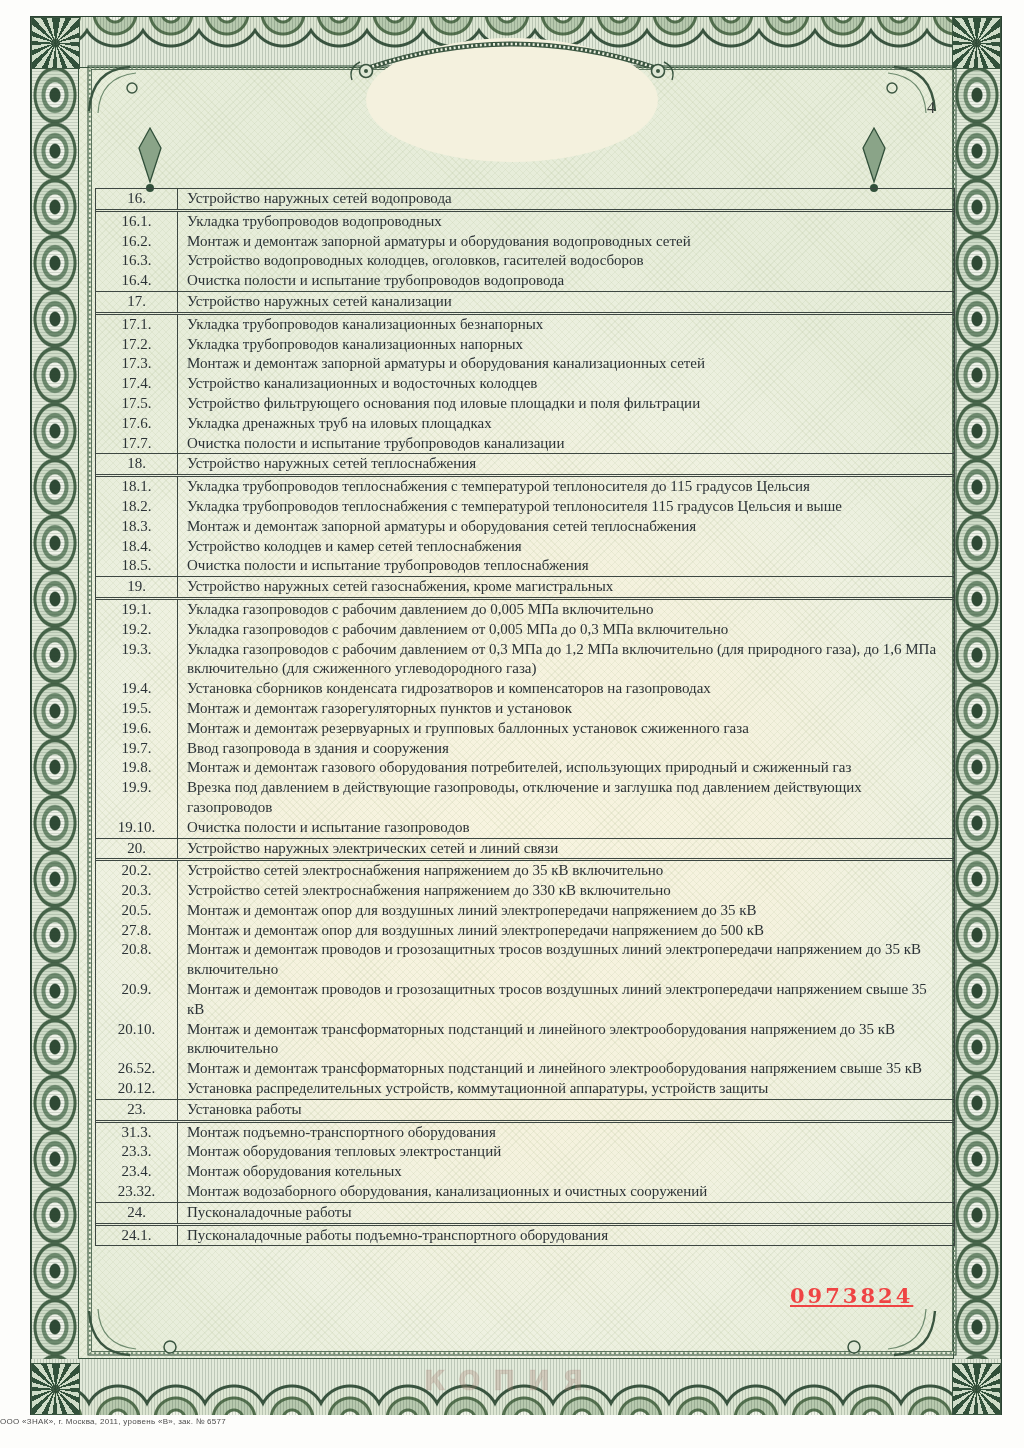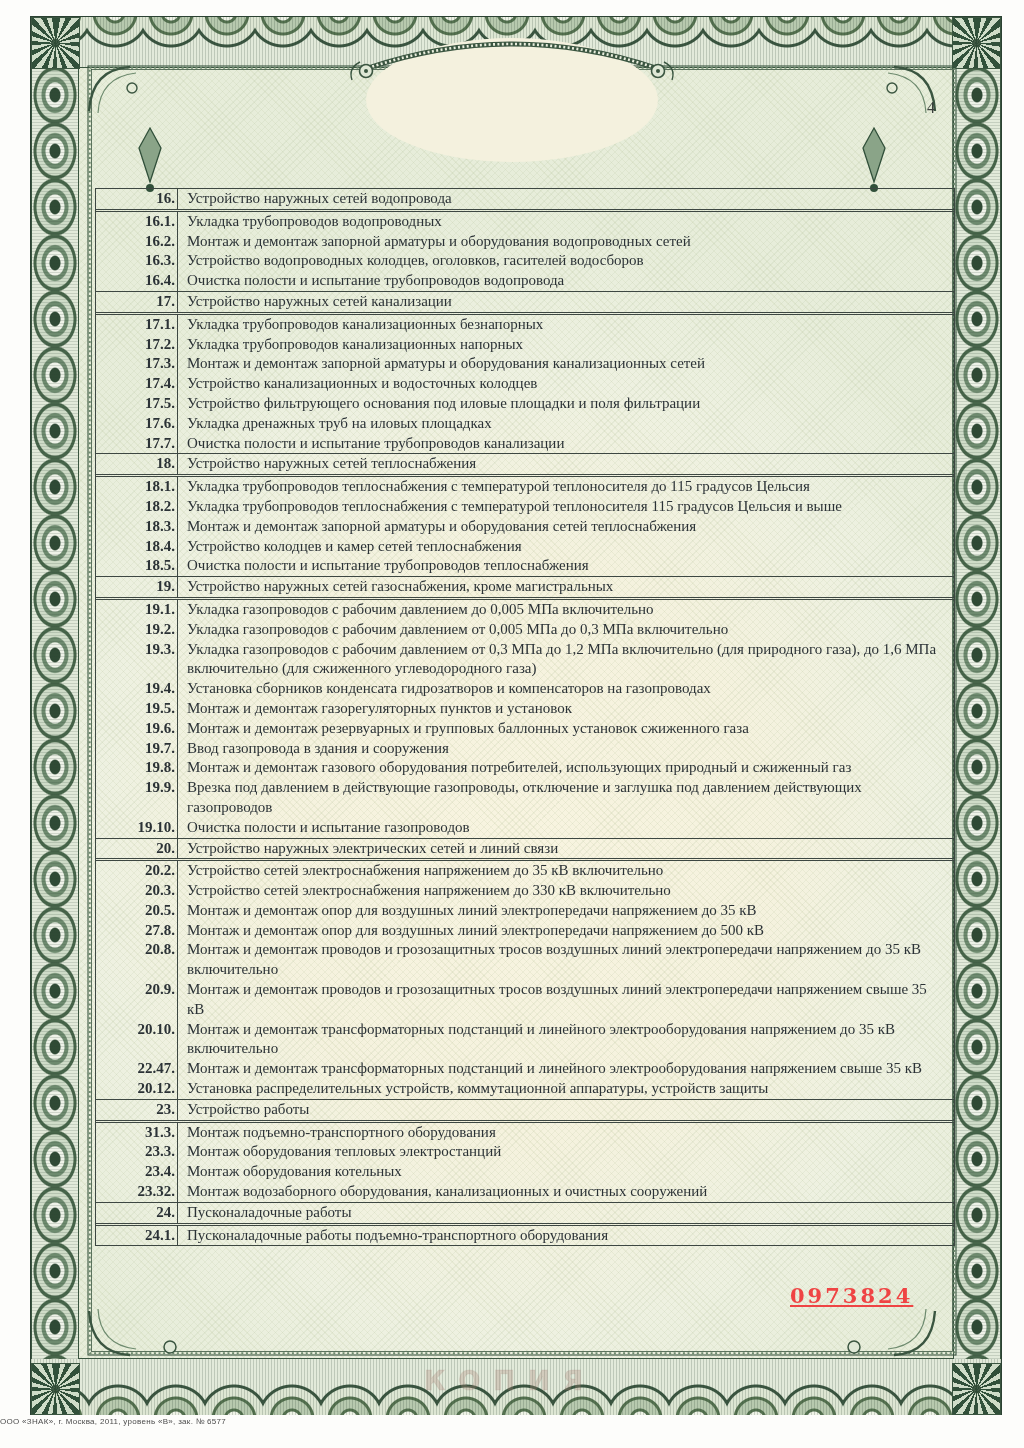--- a/index.html
+++ b/index.html
@@ -80,21 +80,21 @@
   }
   .works-table{
     position:absolute;left:95px;top:188px;width:858px;
     border-left:1.2px solid var(--line);
     border-right:1.2px solid var(--line);
     border-bottom:1.2px solid var(--line);
     font-size:15px;line-height:19.8px;color:var(--ink);
   }
   .t-row{display:grid;grid-template-columns:82px 1fr;}
   .t-header{border-top:1.2px solid var(--line);border-bottom:3px double var(--line);}
-  .t-num{border-right:1.2px solid var(--line);text-align:right;padding:0 2px;font-weight:bold;}
+  .t-num{border-right:1.2px solid var(--line);text-align:center;padding:0 2px;}
   .t-desc{padding:0 14px 0 9px;}
   .serial{
     position:absolute;left:790px;top:1283px;
     font-family:"DejaVu Serif", serif;font-weight:bold;
     font-size:21px;letter-spacing:3px;color:#ef4444;text-decoration:underline;
   }
   .watermark{
     position:absolute;left:424px;top:1366px;
     font-family:"DejaVu Sans", sans-serif;font-weight:bold;
     font-size:26px;letter-spacing:13px;color:rgba(172,132,120,0.30);
@@ -325,30 +325,30 @@
         </div>
         <div class="t-row">
           <div class="t-num">20.9.</div>
           <div class="t-desc">Монтаж и демонтаж проводов и грозозащитных тросов воздушных линий электропередачи напряжением свыше 35 кВ</div>
         </div>
         <div class="t-row">
           <div class="t-num">20.10.</div>
           <div class="t-desc">Монтаж и демонтаж трансформаторных подстанций и линейного электрооборудования напряжением до 35 кВ включительно</div>
         </div>
         <div class="t-row">
-          <div class="t-num">22.47.</div>
+          <div class="t-num">26.52.</div>
           <div class="t-desc">Монтаж и демонтаж трансформаторных подстанций и линейного электрооборудования напряжением свыше 35 кВ</div>
         </div>
         <div class="t-row">
           <div class="t-num">20.12.</div>
           <div class="t-desc">Установка распределительных устройств, коммутационной аппаратуры, устройств защиты</div>
         </div>
         <div class="t-row t-header">
           <div class="t-num">23.</div>
-          <div class="t-desc">Устройство работы</div>
+          <div class="t-desc">Установка работы</div>
         </div>
         <div class="t-row">
           <div class="t-num">31.3.</div>
           <div class="t-desc">Монтаж подъемно-транспортного оборудования</div>
         </div>
         <div class="t-row">
           <div class="t-num">23.3.</div>
           <div class="t-desc">Монтаж оборудования тепловых электростанций</div>
         </div>
         <div class="t-row">

